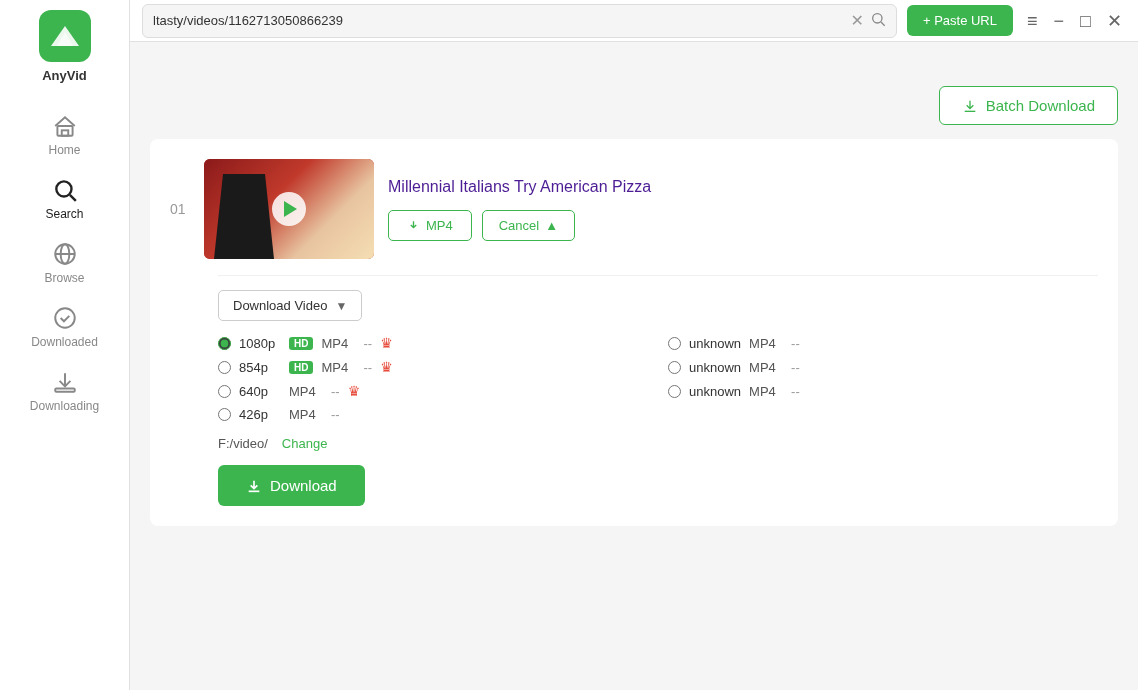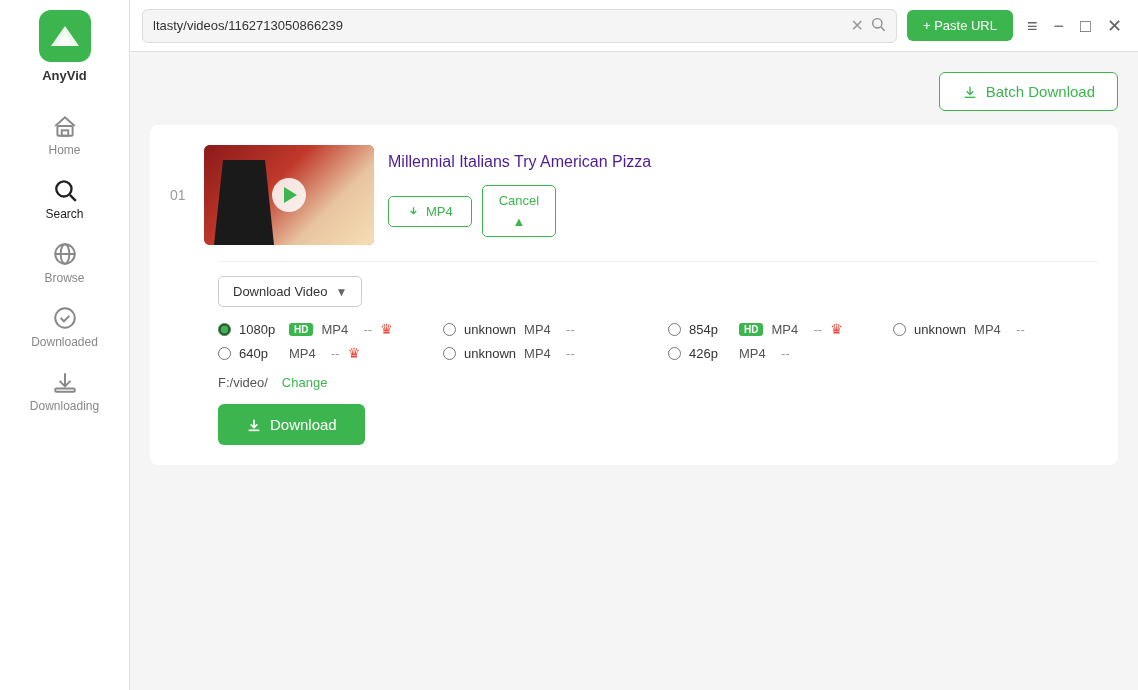--- a/index.html
+++ b/index.html
@@ -52,21 +52,21 @@
     
     .main {
       flex: 1;
       display: flex;
       flex-direction: column;
       background: #f5f5f5;
     }
 
     
     .titlebar {
-      height: 52px;
+      height: 42px;
       background: #fff;
       display: flex;
       align-items: center;
       padding: 0 12px;
       border-bottom: 1px solid #e0e0e0;
       gap: 10px;
     }
     .url-bar {
       flex: 1;
       display: flex;
@@ -142,20 +142,21 @@
       color: #3cb54e;
       border: 1.5px solid #3cb54e;
       border-radius: 6px;
       padding: 10px 22px;
       font-size: 15px;
       cursor: pointer;
       display: flex;
       align-items: center;
       gap: 8px;
       font-weight: 500;
+      margin-top: 24px;
     }
 
     
     .video-card {
       background: #fff;
       border-radius: 8px;
       padding: 20px;
       display: flex;
       flex-direction: column;
       gap: 16px;
@@ -230,21 +231,20 @@
       color: #3cb54e;
       border: 1.5px solid #3cb54e;
       border-radius: 5px;
       padding: 7px 16px;
       font-size: 13px;
       cursor: pointer;
       display: flex;
       align-items: center;
       gap: 6px;
       font-weight: 500;
-      flex-direction: column;
     }
 
     
     .options-panel {
       border-top: 1px solid #f0f0f0;
       padding-top: 14px;
       margin-left: 48px;
     }
     .dropdown-row {
       margin-bottom: 14px;
@@ -259,21 +259,21 @@
       display: flex;
       align-items: center;
       gap: 8px;
       color: #333;
     }
     .dropdown-arrow { font-size: 12px; color: #666; }
 
     
     .quality-grid {
       display: grid;
-      grid-template-columns: 1fr 1fr 1fr 1fr;
+      grid-template-columns: 1fr 1fr;
       gap: 8px 20px;
       margin-bottom: 14px;
     }
     .quality-row {
       display: flex;
       align-items: center;
       gap: 8px;
       font-size: 13px;
       color: #333;
     }

